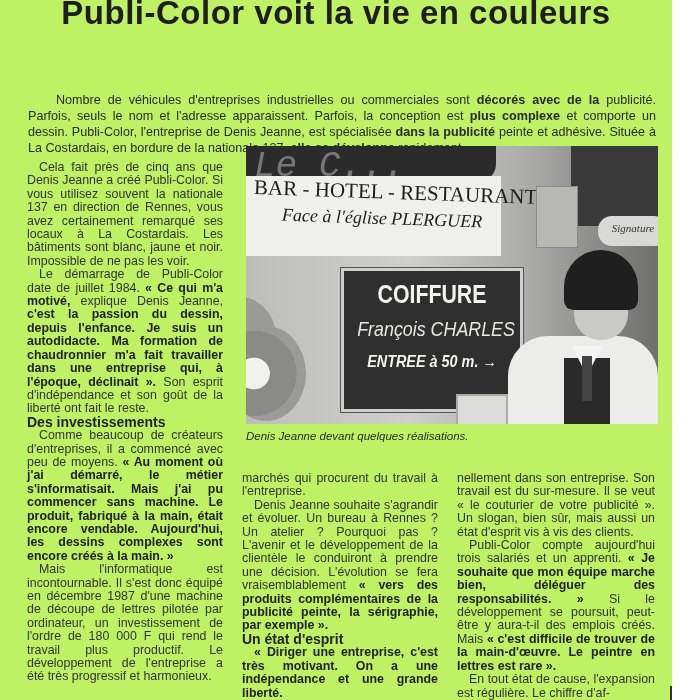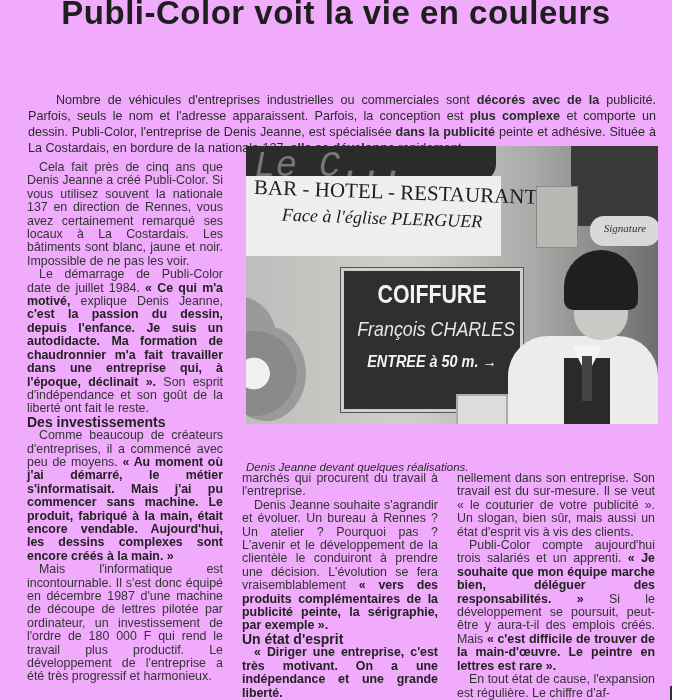--- a/index.html
+++ b/index.html
@@ -1,51 +1,51 @@
 <!DOCTYPE html>
 <html><head>
 <meta charset="utf-8">
 <style>
   html,body{margin:0;padding:0;}
   body{width:700px;height:700px;overflow:hidden;background:#ffffff;position:relative;font-family:"Liberation Sans",sans-serif;color:#2a2a2a;}
-  .paper{position:absolute;left:0;top:0;width:672px;height:700px;background:#f0abfc;overflow:hidden;}
+  .paper{position:absolute;left:0;top:0;width:672px;height:700px;background:#bef264;overflow:hidden;}
   .headline{position:absolute;left:0;top:-6px;width:672px;text-align:center;font-family:"Liberation Sans",sans-serif;font-weight:bold;font-size:33px;letter-spacing:0.5px;color:#1e1e1e;white-space:nowrap;}
   .chapo{position:absolute;left:28px;top:55px;width:628px;font-size:12.6px;line-height:16px;text-align:justify;text-indent:28px;color:#2a2a2a;margin-top:37px;}
   .chapo b{font-weight:bold;}
   .col{position:absolute;font-size:12.4px;line-height:13.4px;text-align:justify;color:#333;}
   .col p{margin:0;text-indent:12px;}
   .col p.noindent{text-indent:0;}
   .col b{color:#222;}
   .col1{left:27px;top:161px;width:196px;}
   .col2{left:242px;top:472px;width:196px;}
   .col3{left:457px;top:472px;width:198px;}
   .subhead{font-weight:bold;font-size:14px;text-align:left;margin:6px 0 4px 0;text-indent:0 !important;color:#222;}
   .photo{position:absolute;left:246px;top:146px;width:412px;height:278px;background:linear-gradient(90deg,#bdbdbb 0%,#cfcfcc 40%,#a9a9a7 70%,#6e6e6c 100%);overflow:hidden;}
   .ph-dark{position:absolute;left:0;top:0;width:250px;height:36px;background:#2b2b2b;border-radius:0 0 18px 0;}
   .ph-script{position:absolute;left:8px;top:0;font-family:Liberation Mono, monospace;font-style:italic;font-size:36px;color:#777;}
   .ph-banner{position:absolute;left:0;top:30px;width:255px;height:80px;background:#efefed;}
   .ph-b1{position:absolute;left:8px;top:34px;font-family:"Liberation Serif",serif;font-size:21px;color:#1e1e1e;transform:rotate(2deg);white-space:nowrap;}
   .ph-b2{position:absolute;left:36px;top:62px;font-family:"Liberation Serif",serif;font-style:italic;font-size:18px;color:#1e1e1e;transform:rotate(2deg);white-space:nowrap;}
   .ph-right-dark{position:absolute;left:325px;top:0;width:87px;height:80px;background:#3a3a3a;}
   .ph-poster{position:absolute;left:290px;top:40px;width:40px;height:60px;background:#b8b8b5;border:1px solid #8a8a88;}
-  .ph-sign{position:absolute;left:344px;top:70px;width:70px;height:30px;background:#d8d8d6;border-radius:14px;font-family:"Liberation Serif",serif;font-style:italic;font-size:11px;color:#333;text-align:center;line-height:24px;}
+  .ph-sign{position:absolute;left:352px;top:70px;width:70px;height:30px;background:#d8d8d6;border-radius:14px;font-family:"Liberation Serif",serif;font-style:italic;font-size:11px;color:#333;text-align:center;line-height:24px;}
   .ph-coiffure{position:absolute;left:95px;top:122px;width:176px;height:138px;background:#2f2f2f;border:3px solid #cfcfcc;outline:1px solid #555;}
   .ph-c1{position:absolute;left:0;top:8px;width:176px;text-align:center;font-weight:bold;font-size:26px;color:#f2f2f0;transform:scaleX(0.82);}
   .ph-c2{position:absolute;left:0;top:46px;width:176px;text-align:center;font-size:21px;color:#e6e6e4;font-style:italic;transform:scaleX(0.85);white-space:nowrap;}
   .ph-c3{position:absolute;left:0;top:82px;width:176px;text-align:center;font-weight:bold;font-style:italic;font-size:16px;color:#f2f2f0;white-space:nowrap;transform:scaleX(0.9);}
   .ph-roll{position:absolute;left:-20px;top:180px;width:80px;height:95px;border-radius:50%;background:radial-gradient(circle at 35% 50%,#f0f0ee 0 22%,#8a8a88 23% 60%,#9a9a98 61%);}
   .ph-roll-top{position:absolute;left:-10px;top:150px;width:40px;height:60px;background:#9a9a98;border-radius:0 40px 0 0;}
   .ph-screen{position:absolute;left:210px;top:248px;width:48px;height:30px;background:#dcdcda;border:2px solid #aaa;}
   .ph-man-hair{position:absolute;left:318px;top:104px;width:74px;height:60px;background:#1f1f1f;border-radius:40px 40px 10px 10px;}
   .ph-man-face{position:absolute;left:328px;top:124px;width:54px;height:70px;background:#c9c9c6;border-radius:20px 20px 26px 26px;}
   .ph-man-coat{position:absolute;left:262px;top:190px;width:150px;height:100px;background:#ececea;border-radius:40px 40px 0 0;}
   .ph-man-vest{position:absolute;left:318px;top:212px;width:46px;height:70px;background:#2a2a2a;clip-path:polygon(0 0,100% 0,100% 100%,0 100%);}
   .ph-man-shirt{position:absolute;left:326px;top:200px;width:30px;height:30px;background:#f4f4f2;clip-path:polygon(0 0,100% 0,50% 100%);}
   .ph-man-tie{position:absolute;left:336px;top:210px;width:10px;height:45px;background:#444;}
-  .caption{position:absolute;left:246px;top:430px;width:412px;font-style:italic;font-size:11.5px;color:#2a2a2a;margin-top:31px;}
+  .caption{position:absolute;left:246px;top:430px;width:412px;font-style:italic;font-size:11.5px;color:#2a2a2a;}
   .rule-mark{position:absolute;left:670px;top:686px;width:2px;height:14px;background:#333;}
 </style>
 </head>
 <body>
 
 <div class="paper">
 
   <div class="headline">Publi-Color voit la vie en couleurs</div>
 
   <div class="chapo">

